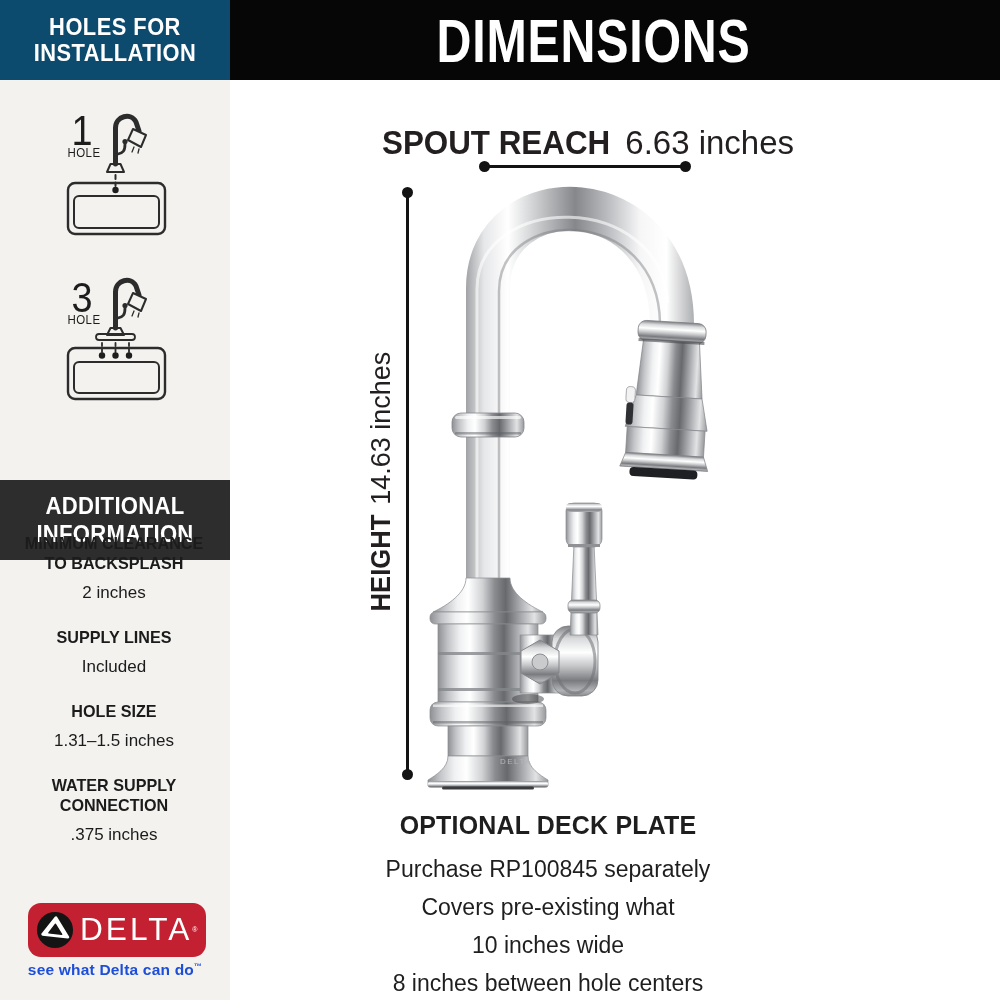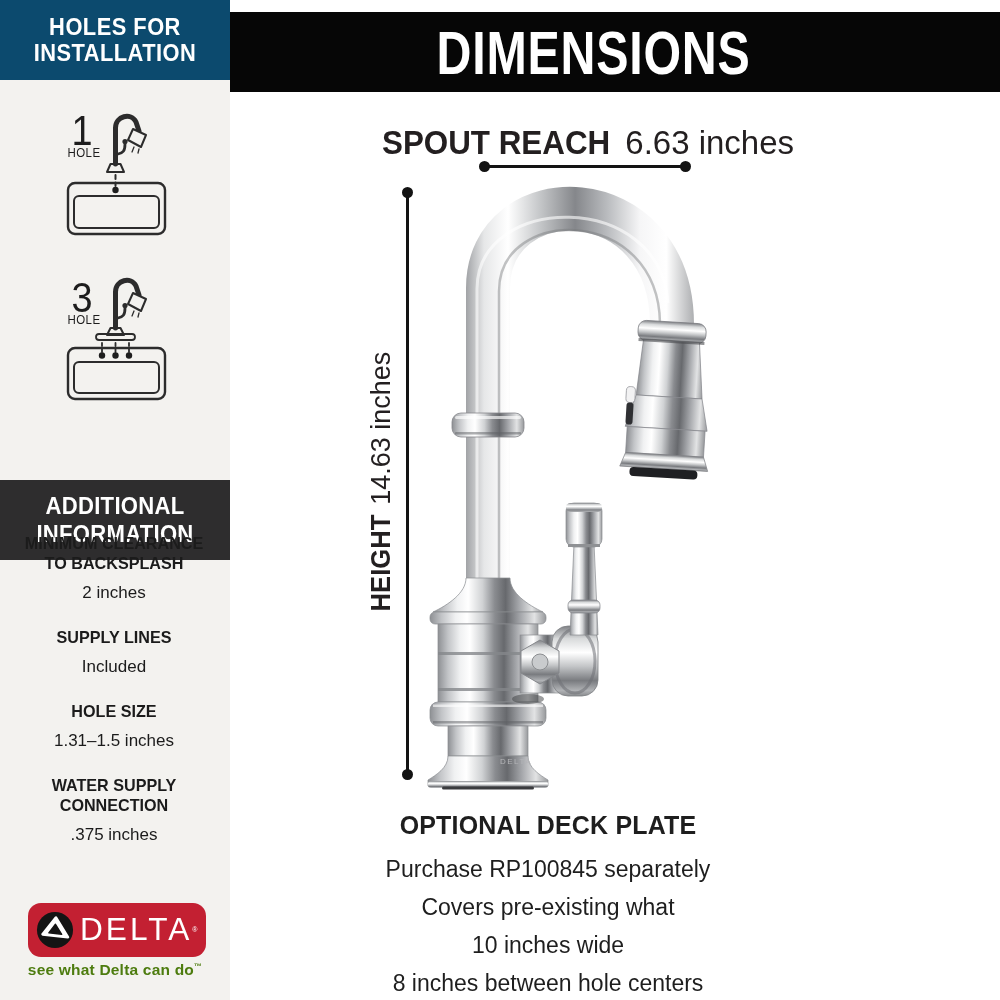--- a/index.html
+++ b/index.html
@@ -9,21 +9,21 @@
     font-family:"Liberation Sans","DejaVu Sans",sans-serif;
     -webkit-font-smoothing:antialiased;
   }
   .abs{position:absolute;}
 
   
   .holes-box{left:0;top:0;width:230px;height:80px;background:#0c4a6e;
     display:flex;align-items:center;justify-content:center;text-align:center;}
   .holes-box .t{color:#fff;font-weight:bold;font-size:23px;line-height:26px;
     letter-spacing:.5px;transform:scaleX(.95);}
-  .dims-bar{left:230px;top:12px;width:770px;height:80px;background:#060606;
+  .dims-bar{left:230px;top:0;width:770px;height:80px;background:#060606;
     display:flex;align-items:center;justify-content:center;}
   .dims-bar .t{color:#fff;font-weight:bold;font-size:62px;letter-spacing:1px;
     transform:scaleX(.78) translateX(-28px);white-space:nowrap;}
 
   
   .sidebar{left:0;top:80px;width:230px;height:920px;background:#f3f2ef;}
   .hole-group{position:absolute;width:120px;height:140px;}
   .hole-num{position:absolute;left:8px;top:0px;width:38px;text-align:center;
     font-size:43px;font-weight:400;transform:scaleX(.88);color:#1d1d1d;}
   .hole-unit{position:absolute;left:4px;top:40px;width:50px;text-align:center;
@@ -39,21 +39,21 @@
   .spec .lbl{font-weight:bold;font-size:17px;line-height:20px;
     transform:scaleX(.95);color:#1b1b1b;}
   .spec .val{font-size:17px;line-height:21px;margin-top:8px;color:#1b1b1b;}
 
   
   .logo-box{left:28px;top:903px;width:178px;height:54px;background:#c32032;
     border-radius:13px;display:flex;align-items:center;padding-left:8px;box-sizing:border-box;}
   .logo-word{color:#fff;font-size:31px;letter-spacing:3px;margin-left:7px;transform:scaleX(1.02);}
   .logo-reg{color:#fff;font-size:7px;vertical-align:bottom;line-height:10px;margin-left:1px;}
   .tagline{left:0px;top:961px;width:230px;text-align:center;font-weight:bold;
-    font-size:15.5px;color:#4d7c0f;letter-spacing:.2px;}
+    font-size:15.5px;color:#1d4ed8;letter-spacing:.2px;}
   .tagline sup{font-size:8px;}
 
   
   .spout-label{left:330px;top:124px;width:510px;text-align:center;font-size:33px;white-space:nowrap;}
   .spout-label .b{font-weight:bold;transform:scaleX(.95);display:inline-block;}
   .dim-h{left:484px;top:165px;width:202px;height:3px;background:#131313;}
   .dim-h::before,.dim-h::after{content:"";position:absolute;top:-4px;width:11px;height:11px;
     border-radius:50%;background:#131313;}
   .dim-h::before{left:-5px;} .dim-h::after{right:-5px;}
   .dim-v{left:406px;top:192px;width:3px;height:583px;background:#131313;}

